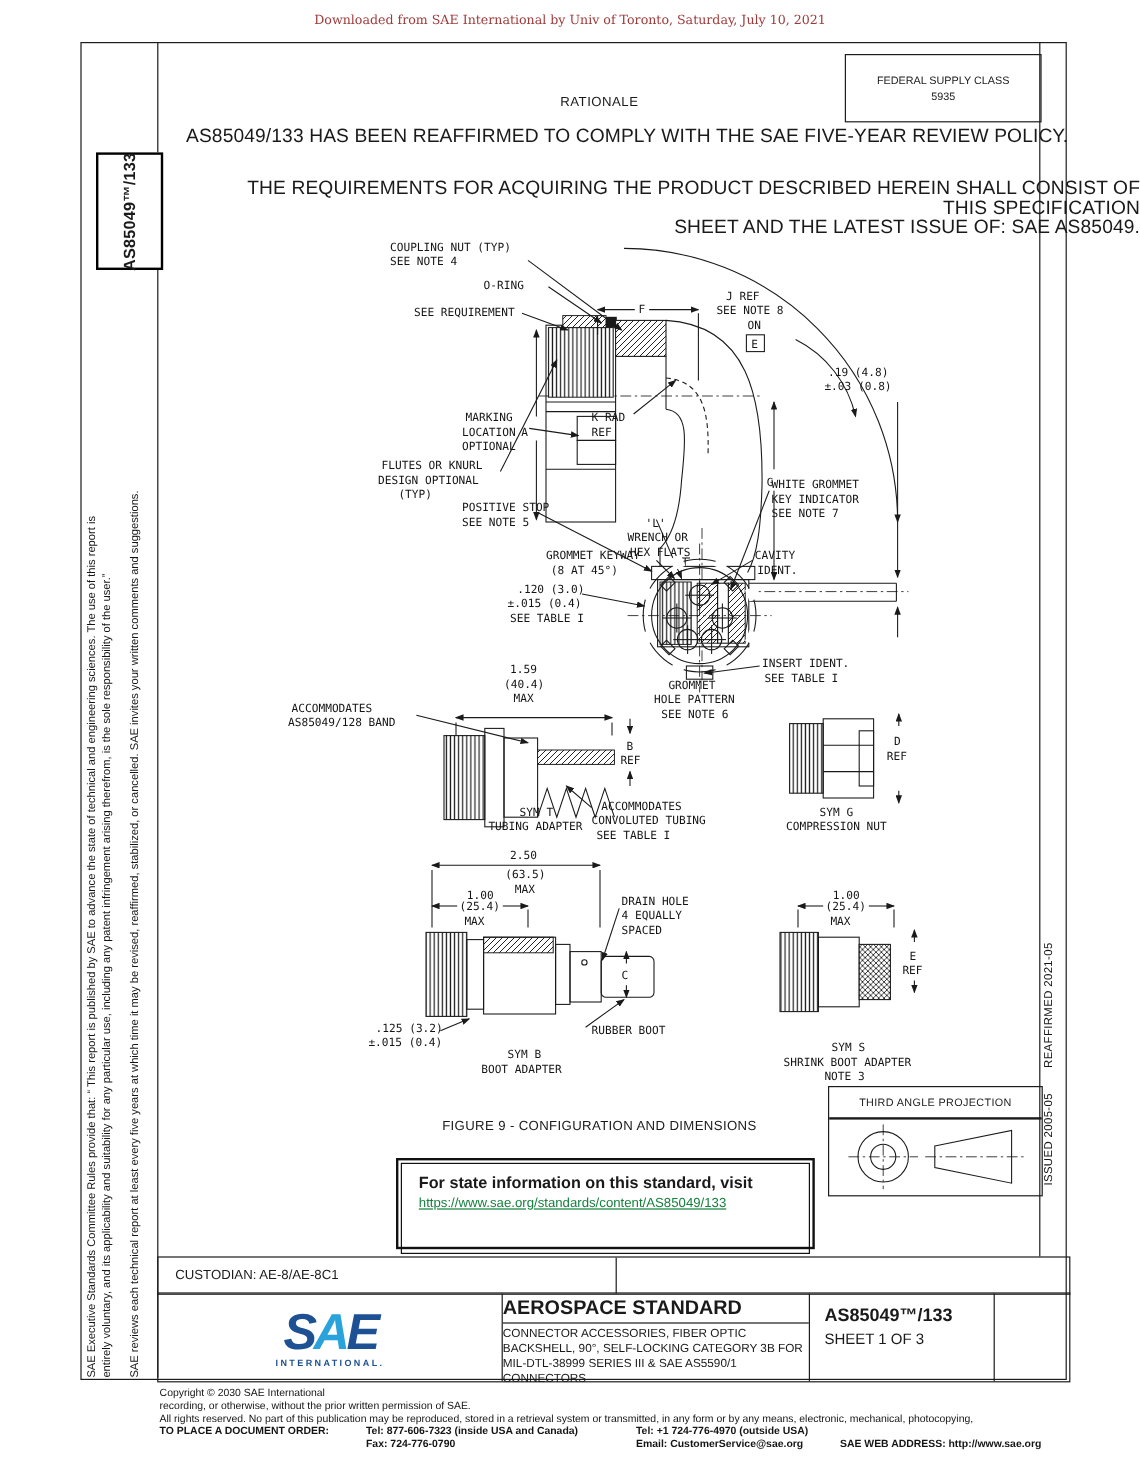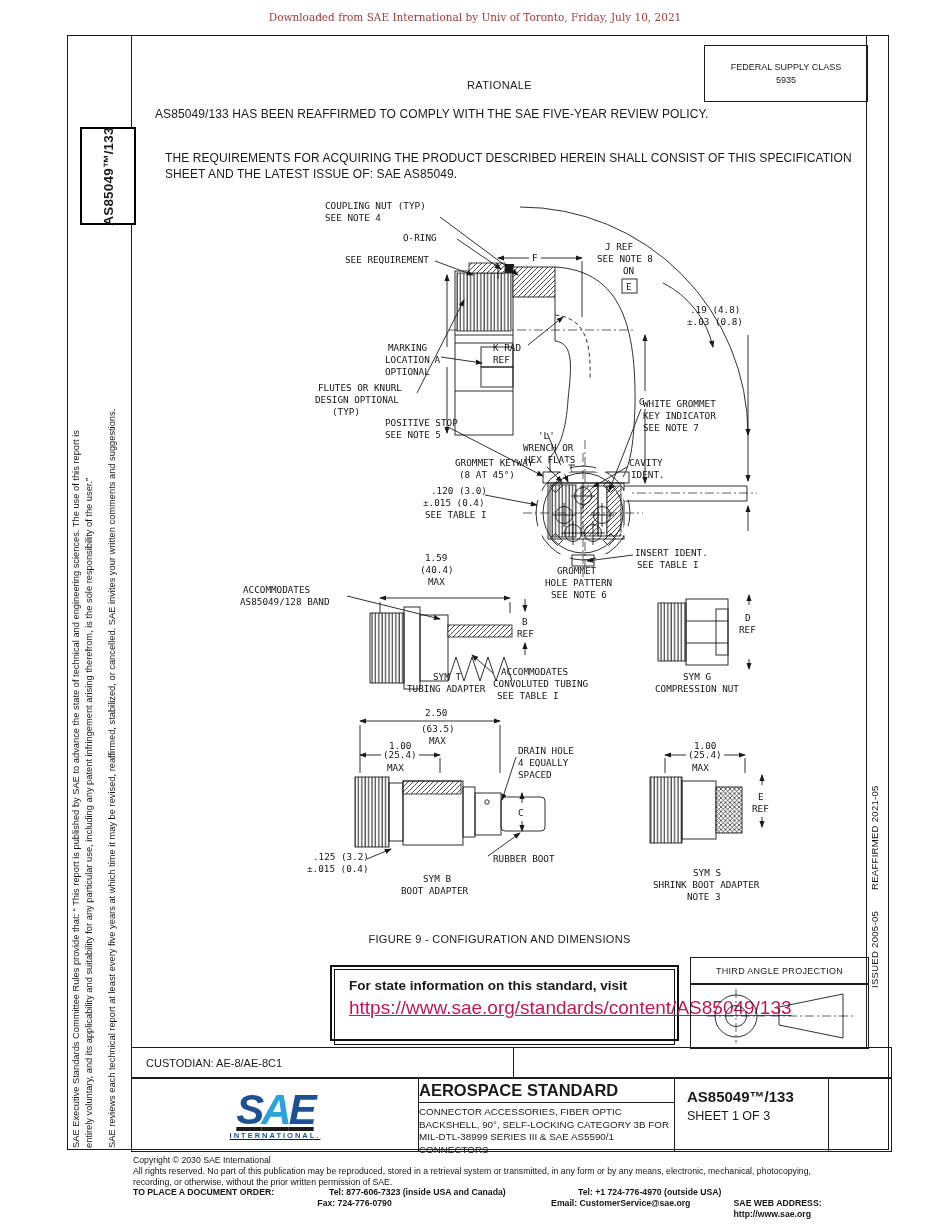--- a/index.html
+++ b/index.html
@@ -18,68 +18,68 @@
   .side-disclaimer{left:70px;top:1148px;transform:rotate(-90deg);transform-origin:0 0;
                    font-size:9.3px;line-height:13px;white-space:nowrap;color:#141414;}
   .side-disclaimer .p2{margin-top:10px;}
   .issued-col{left:869px;top:988px;transform:rotate(-90deg);transform-origin:0 0;
               white-space:nowrap;font-size:9.5px;letter-spacing:0.3px;color:#141414;}
   .issued-col span{margin-right:18px;}
   .fsc-box{left:704px;top:45px;width:162px;height:55px;border:1.4px solid #1c1c1c;
            display:flex;flex-direction:column;align-items:center;justify-content:center;
            font-size:9px;line-height:13px;text-align:center;}
   .rationale{left:133px;top:79px;width:733px;text-align:center;font-size:11px;letter-spacing:0.4px;}
-  .para{font-size:12px;line-height:16px;letter-spacing:0.1px;}
+  .para{font-size:16px;line-height:16px;letter-spacing:0.1px;text-align:right;}
   .p1{left:155px;top:106px;}
   .p2x{left:165px;top:150px;}
   .fig-caption{left:133px;top:933px;width:733px;text-align:center;font-size:11px;letter-spacing:0.3px;}
   .info-box{left:330px;top:965px;width:345px;height:72px;border:2.5px solid #111;background:#fff;}
   .info-box .inner{margin:2px;border:1px solid #111;height:calc(100% - 6px);padding:8px 0 0 14px;}
   .info-line1{font-weight:bold;font-size:13.5px;}
-  .info-link{font-size:19px;color:#be185d;display:inline-block;margin-top:4px;}
-  .proj-box{left:690px;top:957px;width:177px;height:90px;border:1.6px solid #1c1c1c;}
+  .info-link{font-size:11px;color:#15803d;display:inline-block;margin-top:4px;}
+  .proj-box{left:690px;top:905px;width:177px;height:90px;border:1.6px solid #1c1c1c;}
   .proj-title{height:25px;border-bottom:2px solid #1c1c1c;display:flex;align-items:center;
               justify-content:center;font-size:9px;letter-spacing:0.3px;}
   .cust-row{left:131px;top:1047px;width:759px;height:30px;border:1.6px solid #1c1c1c;
             display:flex;align-items:center;}
   .cust-text{padding-left:14px;font-size:11px;}
   .cust-div{position:absolute;left:381px;top:0;height:100%;border-left:1.4px solid #1c1c1c;}
   .title-row{left:131px;top:1077px;width:759px;height:73px;border:1.6px solid #1c1c1c;display:flex;}
   .cell-logo{width:286px;border-right:1.6px solid #1c1c1c;display:flex;flex-direction:column;
-             justify-content:center;text-decoration:underline;}
+             justify-content:center;}
   .cell-title{width:255px;border-right:1.6px solid #1c1c1c;}
   .cell-docnum{width:141px;border-right:1.6px solid #1c1c1c;padding:10px 0 0 12px;}
   .cell-empty{flex:1;}
   .aero-std{font-weight:bold;font-size:16.5px;padding-top:3px;border-bottom:1.6px solid #1c1c1c;
             padding-bottom:2px;}
   .title-lines{font-size:9.8px;line-height:12.5px;padding-top:3px;}
   .docnum-big{font-weight:bold;font-size:15px;}
   .sheet-line{font-size:12.5px;margin-top:4px;}
   .sae-logo{line-height:1;text-align:center;}
   .sae-word{font-style:italic;font-weight:bold;font-size:42px;letter-spacing:-3px;
             font-family:"Liberation Sans",sans-serif;}
   .sae-s,.sae-e{color:#1d5193;}
   .sae-a{color:#2aa3dc;}
   .sae-intl{font-size:7.5px;font-weight:bold;letter-spacing:2px;color:#1d5193;margin-top:1px;}
   .footer{left:133px;top:1155px;width:757px;font-size:8.7px;line-height:10.8px;color:#141414;}
-  .footer .brow{display:flex;font-weight:bold;gap:24px;}
+  .footer .brow{display:flex;font-weight:bold;}
   .fc1{width:172px;}
   .fc2{width:225px;}
   .fc3{width:170px;}
   svg text{font-family:"DejaVu Sans Mono",monospace;font-size:9.3px;fill:#141414;}
   svg .thin{stroke:#1a1a1a;stroke-width:0.9;fill:none;}
   svg .cl{stroke:#1a1a1a;stroke-width:0.7;fill:none;stroke-dasharray:9 3 2 3;}
   svg .dsh{stroke:#1a1a1a;stroke-width:0.9;fill:none;stroke-dasharray:4 3;}
 </style>
 </head>
 <body>
 
 <div class="page">
 
-  <div class="abs dl-notice">Downloaded from SAE International by Univ of Toronto, Friday, July 10, 2021</div>
+  <div class="abs dl-notice">Downloaded from SAE International by Univ of Toronto, Saturday, July 10, 2021</div>
 
   <div class="abs frame"></div>
   <div class="abs vline left-col-line"></div>
   <div class="abs vline right-col-line"></div>
 
   <div class="abs as-box">
     <span>AS85049™/133</span>
   </div>
 
   <div class="abs side-disclaimer">
@@ -425,22 +425,22 @@
     </div>
     <div class="cell-docnum">
       <div class="docnum-big">AS85049™/133</div>
       <div class="sheet-line">SHEET 1 OF 3</div>
     </div>
     <div class="cell-empty"></div>
   </div>
 
   <div class="abs footer">
     <div>Copyright © 2030 SAE International</div>
+    <div>recording, or otherwise, without the prior written permission of SAE.</div>
     <div>All rights reserved. No part of this publication may be reproduced, stored in a retrieval system or transmitted, in any form or by any means, electronic, mechanical, photocopying,</div>
-    <div>recording, or otherwise, without the prior written permission of SAE.</div>
     <div class="brow">
       <span class="fc1">TO PLACE A DOCUMENT ORDER:</span>
       <span class="fc2">Tel: 877-606-7323 (inside USA and Canada)</span>
       <span class="fc3">Tel: +1 724-776-4970 (outside USA)</span>
     </div>
     <div class="brow">
       <span class="fc1"></span>
       <span class="fc2">Fax: 724-776-0790</span>
       <span class="fc3">Email: CustomerService@sae.org</span>
       <span>SAE WEB ADDRESS: http://www.sae.org</span>

